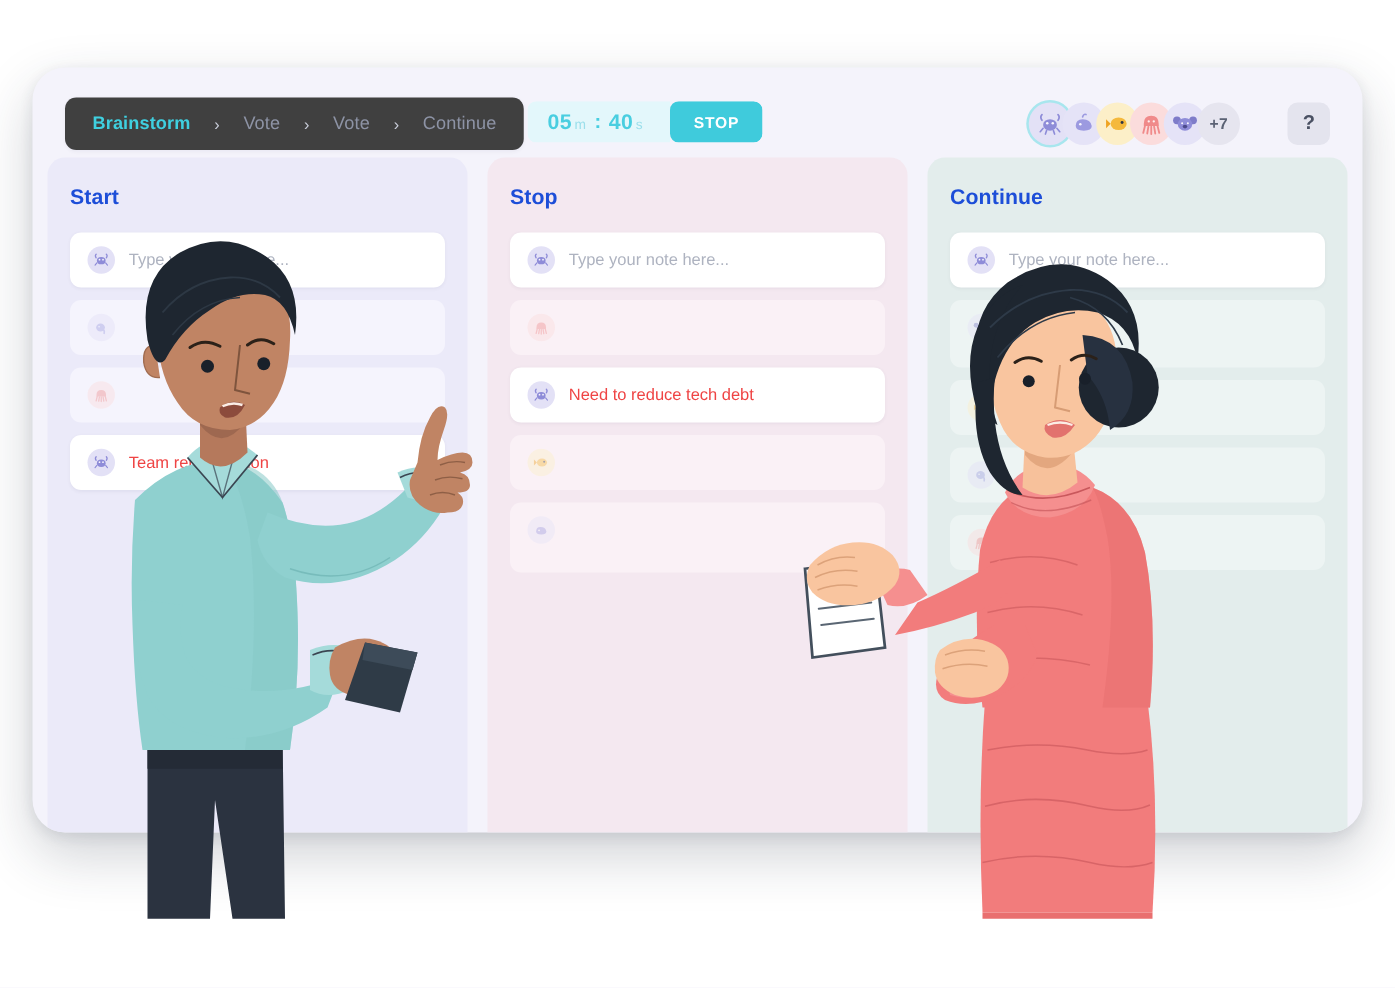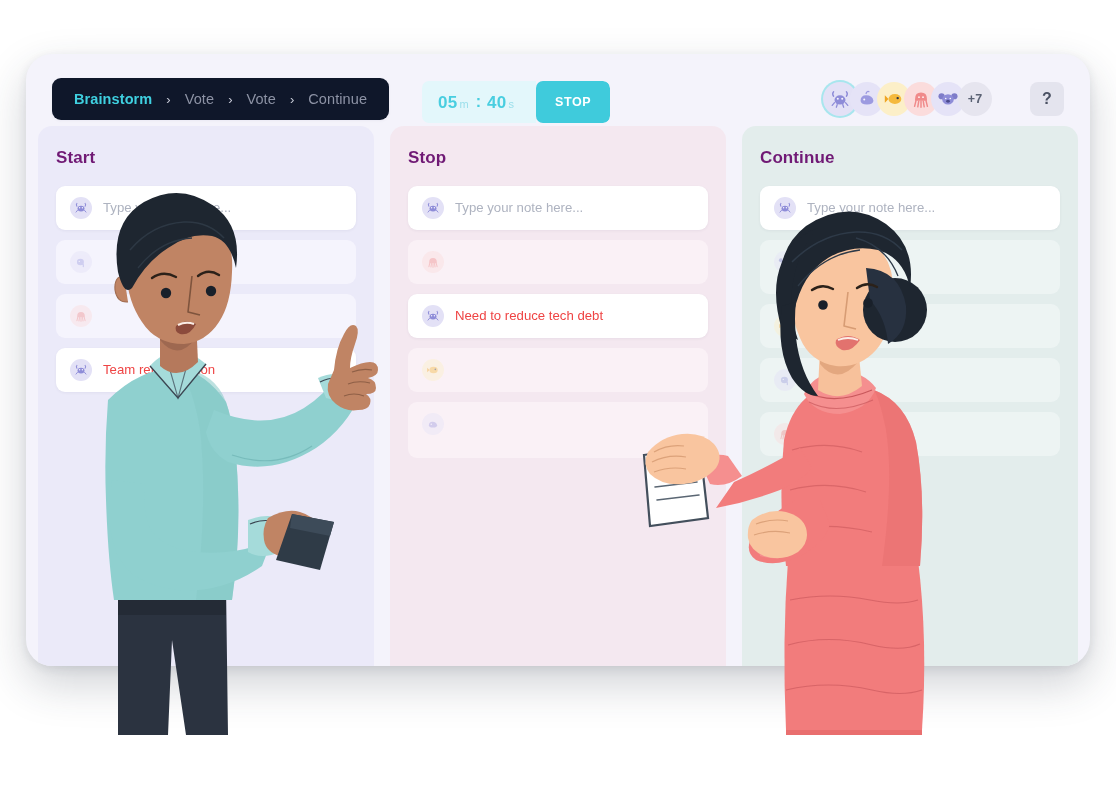--- a/index.html
+++ b/index.html
@@ -34,26 +34,26 @@
     width: 100%;
     height: 72px;
   }
 
   .breadcrumb {
     position: absolute;
     left: 26px;
     top: 24px;
     height: 42px;
     min-width: 320px;
-    background: #0f172a;
+    background: #404040;
     border-radius: 9px;
     display: flex;
     align-items: center;
     padding: 0 22px;
-    gap: 3px;
+    gap: 8px;
     box-shadow: 0 1px 3px rgba(50,50,93,0.05);
   }
   .crumb {
     font-size: 14.5px;
     color: #8D93A5;
     letter-spacing: 0.1px;
     white-space: nowrap;
   }
   .crumb.active { color: #3FD0E0; font-weight: bold; }
   .crumb-sep {
@@ -62,21 +62,21 @@
     margin: 0 11px;
     line-height: 1;
     user-select: none;
   }
 
   
   .timer-wrap {
     position: absolute;
     left: 396px;
     top: 27px;
-    height: 42px;
+    height: 33px;
     display: flex;
     align-items: stretch;
     border-radius: 7px;
     overflow: hidden;
   }
   .timer-display {
     background: #E3F7FB;
     display: flex;
     align-items: baseline;
     padding: 0 16px 0 16px;
@@ -179,21 +179,21 @@
   .column {
     flex: 1;
     border-radius: 14px 14px 0 0;
     padding: 22px 18px 0 18px;
     position: relative;
     overflow: hidden;
   }
   .col-title {
     font-size: 17px;
     font-weight: bold;
-    color: #701a75;
+    color: #1d4ed8;
     margin-bottom: 18px;
     letter-spacing: 0.1px;
   }
 
   .note {
     border-radius: 9px;
     min-height: 40px;
     display: flex;
     align-items: flex-start;
     padding: 11px 14px;

